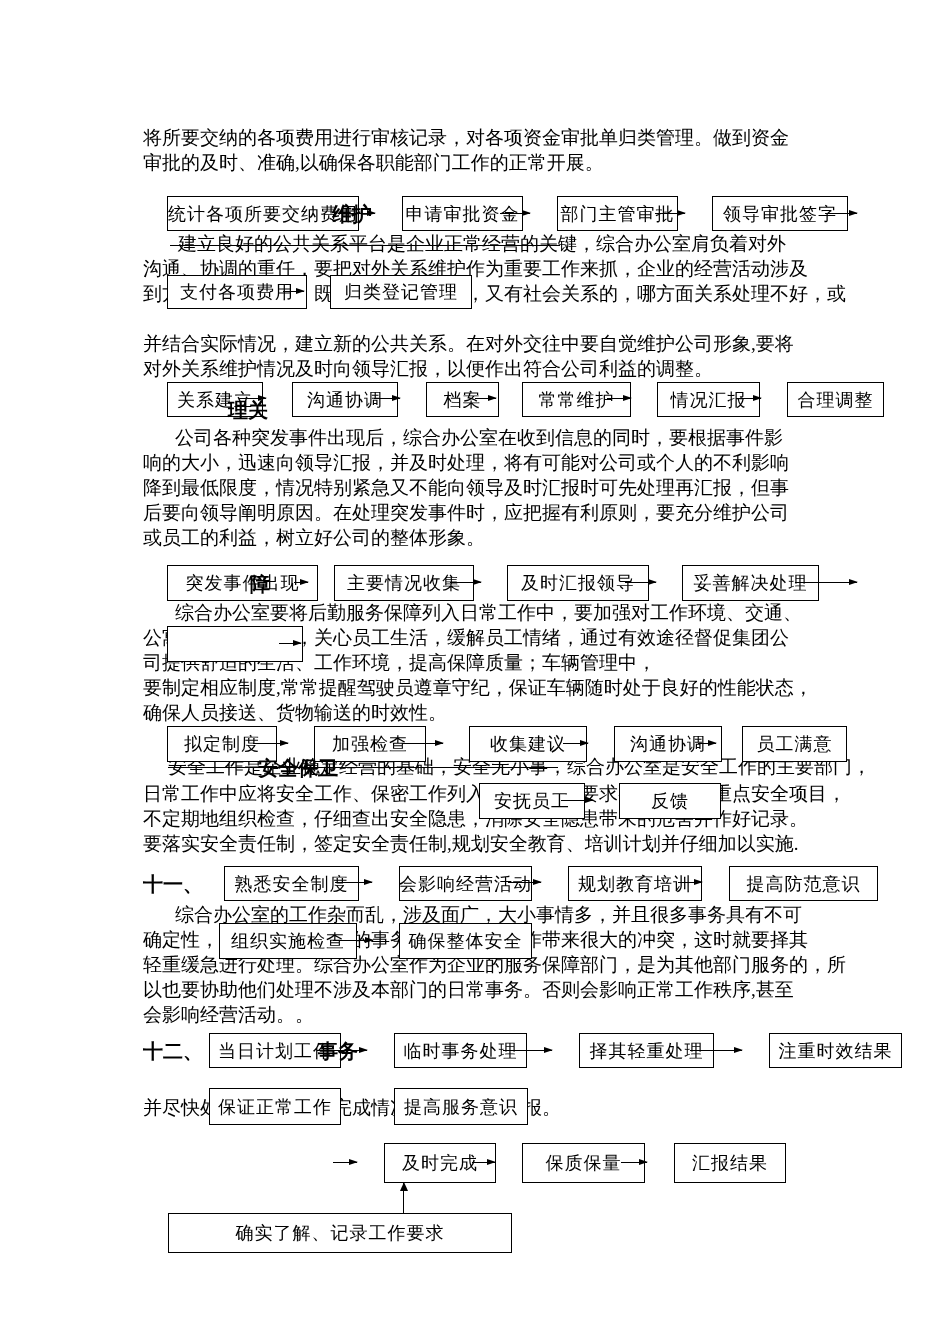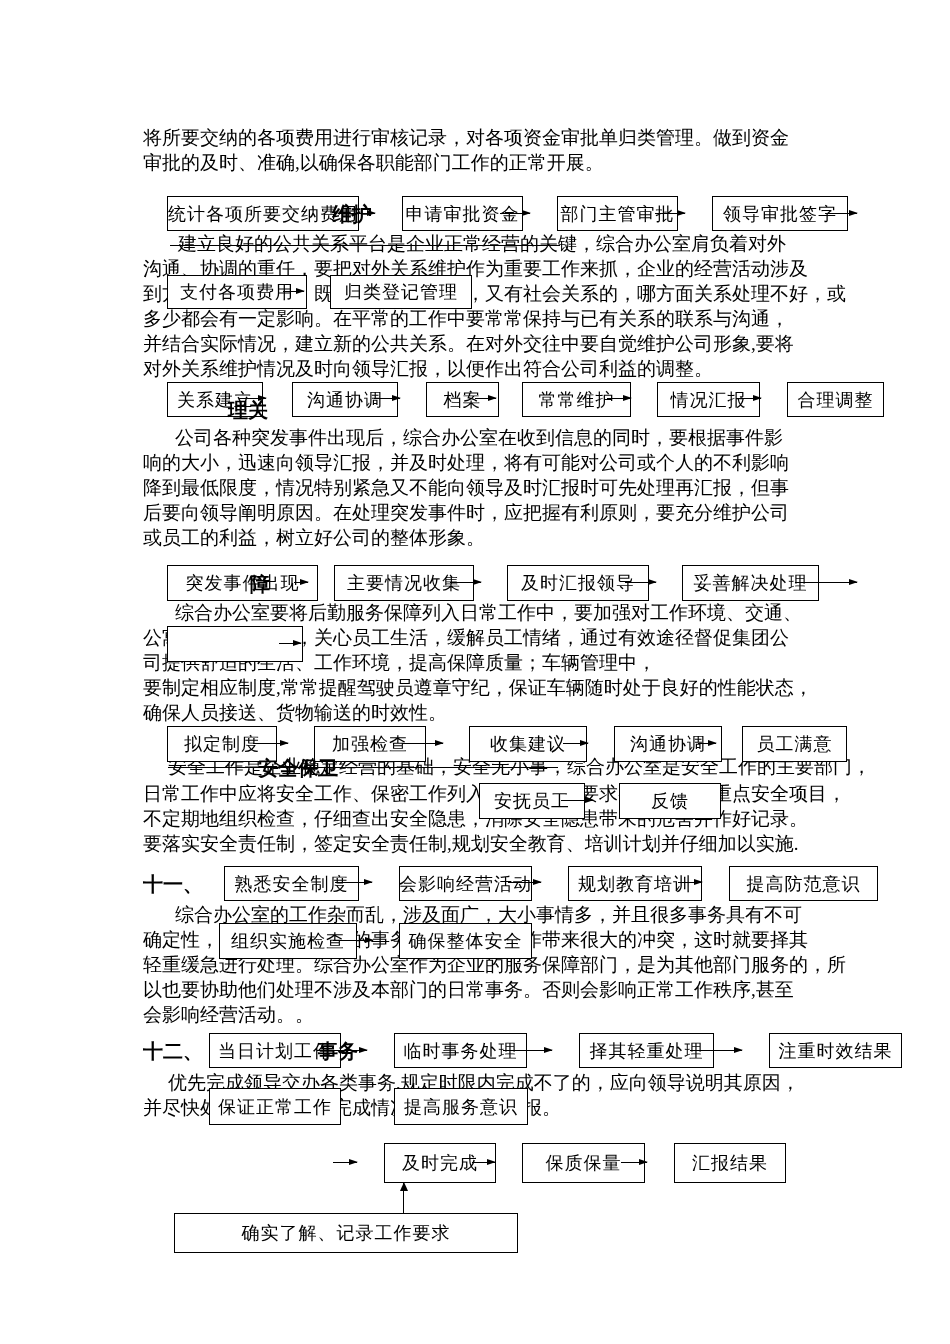--- a/index.html
+++ b/index.html
@@ -33,21 +33,20 @@
   <div class="arr" style="left:500px;top:213px;width:30px"></div>
   <div class="fbox" style="left:533px;top:196px;width:119px;height:33px">部门主管审批</div>
   <div class="arr" style="left:655px;top:213px;width:30px"></div>
   <div class="fbox" style="left:688px;top:196px;width:134px;height:33px">领导审批签字</div>
   <div class="arr" style="left:825px;top:213px;width:32px"></div>
 
   <div class="tl" style="left:178px;top:234px">建立良好的公共关系平台是企业正常经营的关键，综合办公室肩负着对外</div>
   <div class="strike" style="left:170px;top:245px;width:390px"></div>
   <div class="tl" style="left:143px;top:259px">沟通、协调的重任，要把对外关系维护作为重要工作来抓，企业的经营活动涉及</div>
   <div class="tl" style="left:143px;top:284px">到方方面面的关系，既有政府部门关系，又有社会关系的，哪方面关系处理不好，或</div>
-  <div class="tl" style="left:143px;top:309px">多少都会有一定影响。在平常的工作中要常常保持与已有关系的联系与沟通，</div>
   <div class="tl" style="left:143px;top:334px">并结合实际情况，建立新的公共关系。在对外交往中要自觉维护公司形象,要将</div>
   <div class="tl" style="left:143px;top:359px">对外关系维护情况及时向领导汇报，以便作出符合公司利益的调整。</div>
 
   <div class="fbox" style="left:143px;top:275px;width:138px;height:32px">支付各项费用</div>
   <div class="arr" style="left:283px;top:291px;width:21px"></div>
   <div class="fbox" style="left:306px;top:275px;width:140px;height:32px">归类登记管理</div>
 
   <div class="fbox" style="left:143px;top:382px;width:94px;height:33px">关系建立</div>
   <div class="arr" style="left:239px;top:398px;width:27px"></div>
   <div class="fbox" style="left:268px;top:382px;width:104px;height:33px">沟通协调</div>
@@ -132,29 +131,28 @@
   <div class="hd" style="left:143px;top:1038px">十二、</div>
   <div class="fbox" style="left:185px;top:1033px;width:130px;height:33px">当日计划工作</div>
   <div class="arr" style="left:317px;top:1050px;width:50px"></div>
   <div class="frag" style="left:318px;top:1038px">事务</div>
   <div class="fbox" style="left:370px;top:1033px;width:131px;height:33px">临时事务处理</div>
   <div class="arr" style="left:503px;top:1050px;width:49px"></div>
   <div class="fbox" style="left:555px;top:1033px;width:133px;height:33px">择其轻重处理</div>
   <div class="arr" style="left:690px;top:1050px;width:52px"></div>
   <div class="fbox" style="left:745px;top:1033px;width:131px;height:33px">注重时效结果</div>
 
-  <div class="tl" style="left:168px;top:1073px">优先完成领导交办各类事务,规定时限内完成不了的，应向领导说明其原因，</div>
   <div class="tl" style="left:143px;top:1098px">并尽快处理完毕，并将完成情况及时向领导汇报。</div>
 
   <div class="fbox" style="left:185px;top:1088px;width:130px;height:35px">保证正常工作</div>
   <div class="fbox" style="left:370px;top:1088px;width:132px;height:35px">提高服务意识</div>
 
   <div class="arr" style="left:333px;top:1162px;width:24px"></div>
   <div class="fbox" style="left:360px;top:1143px;width:110px;height:38px">及时完成</div>
   <div class="arr" style="left:472px;top:1162px;width:23px"></div>
   <div class="fbox" style="left:498px;top:1143px;width:121px;height:38px">保质保量</div>
   <div class="arr" style="left:621px;top:1162px;width:26px"></div>
   <div class="fbox" style="left:650px;top:1143px;width:110px;height:38px">汇报结果</div>
 
   <div class="arrv" style="left:403px;top:1183px;height:30px"></div>
-  <div class="fbox" style="left:150px;top:1213px;width:342px;height:38px">确实了解、记录工作要求</div>
+  <div class="fbox" style="left:144px;top:1213px;width:342px;height:38px">确实了解、记录工作要求</div>
 
 </div>
 
 </body></html>

